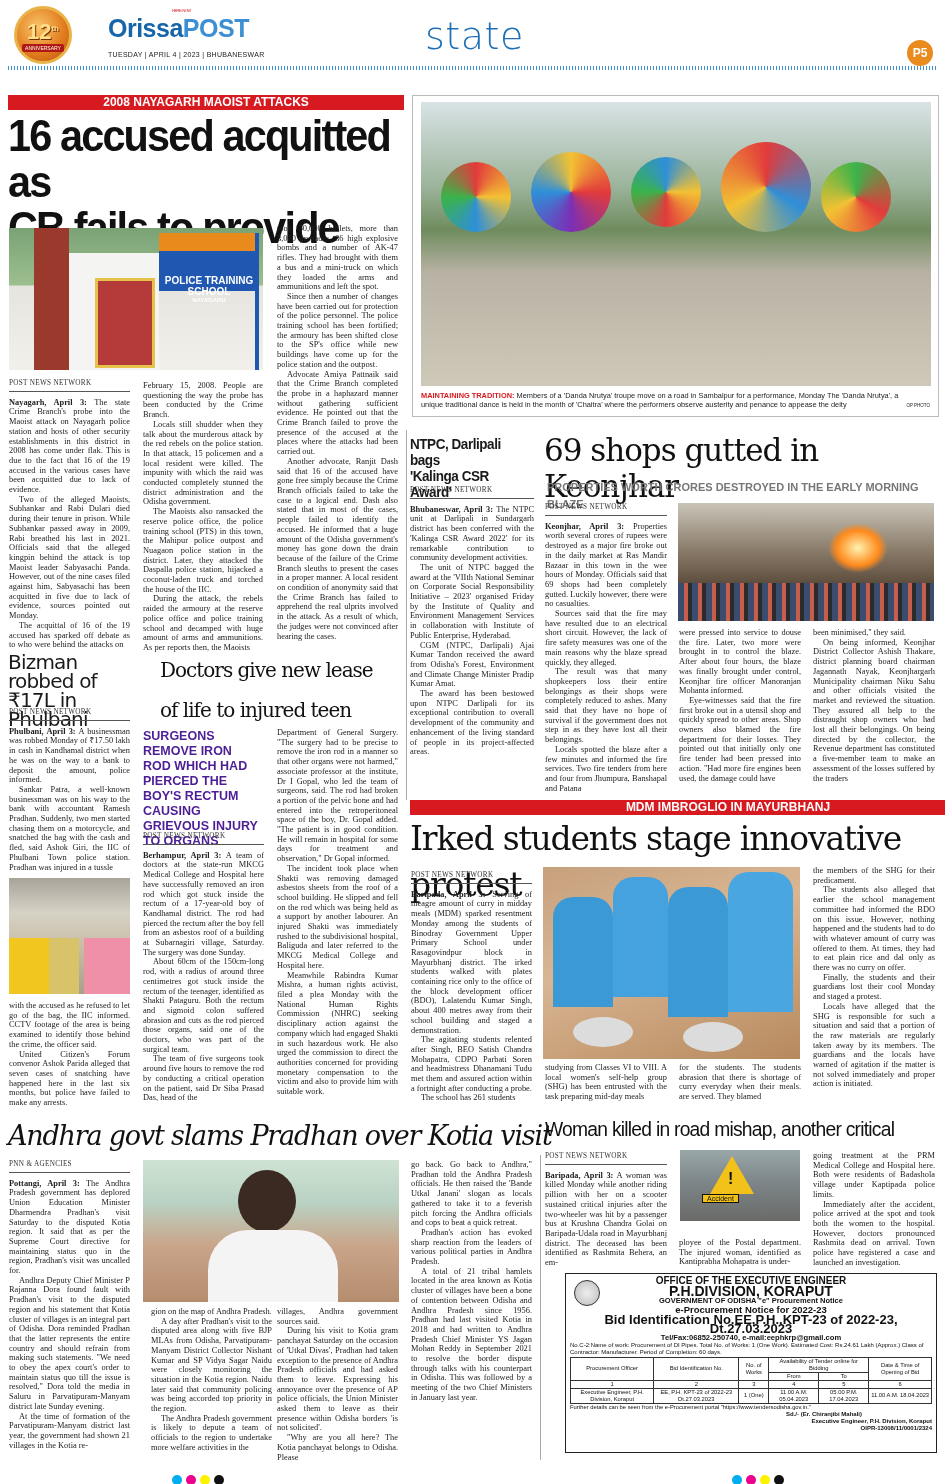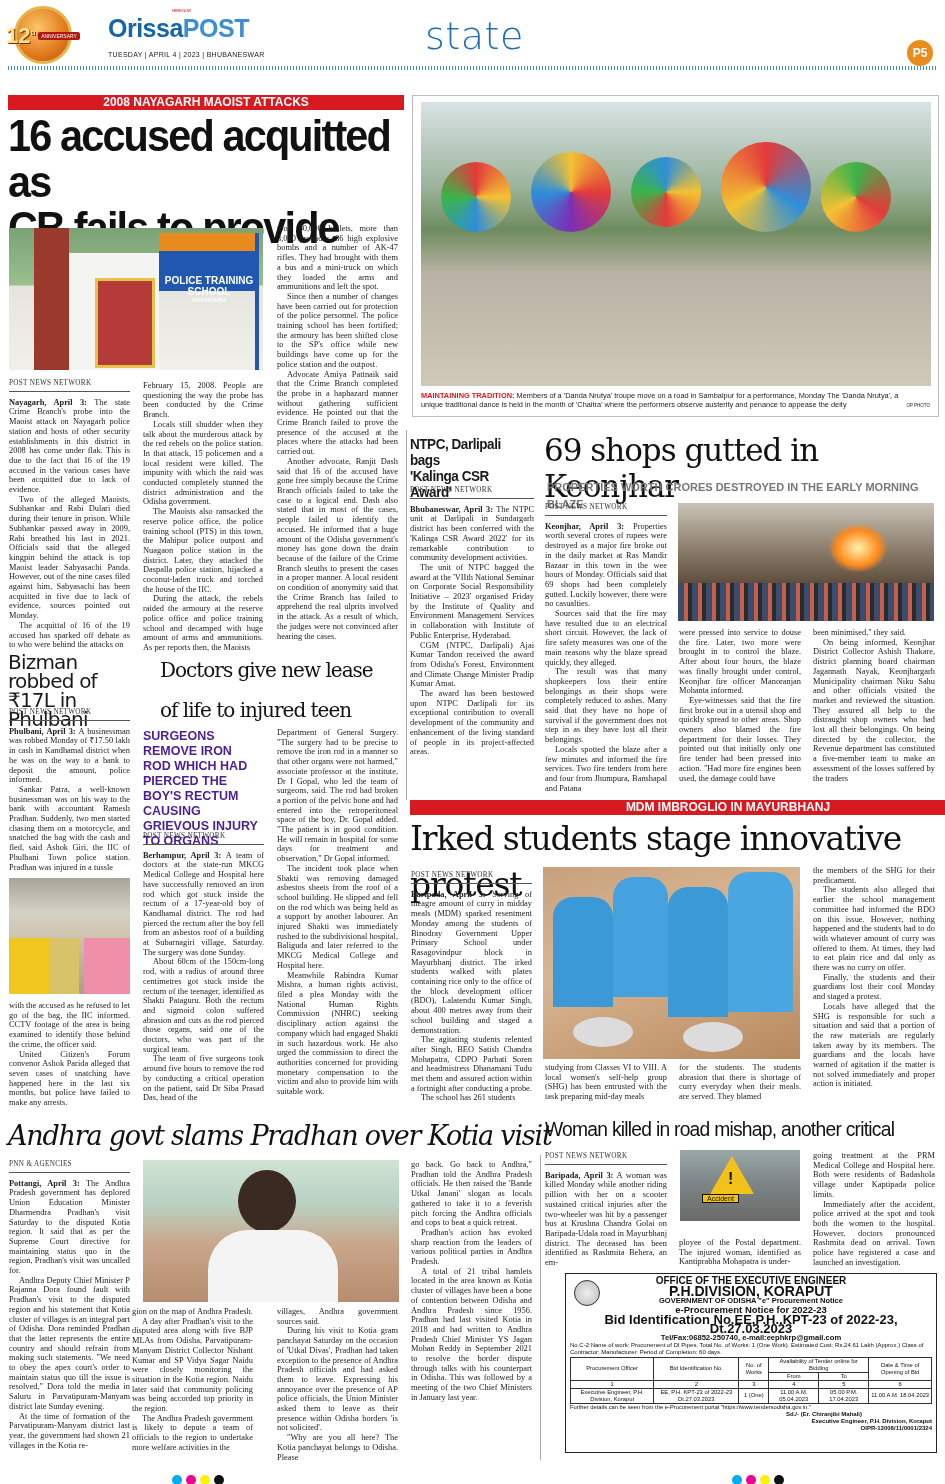--- a/index.html
+++ b/index.html
@@ -8,21 +8,21 @@
 .txt{font-family:"Liberation Serif",serif;font-size:8.4px;line-height:9.7px;text-align:justify;color:#222;hyphens:auto}
 .txt p{text-indent:10px}
 .txt p.first{text-indent:0}
 .txt b{font-weight:bold}
 .byline{font-family:"Liberation Serif",serif;font-size:7.2px;letter-spacing:.3px;color:#333;border-bottom:1px solid #555;padding-bottom:2px;margin-bottom:6px}
 .kicker{background:#d71920;color:#fff;font-family:"Liberation Sans",sans-serif;font-weight:bold;text-align:center;font-size:12px;line-height:15px}
 .sansbold{font-family:"Liberation Sans",sans-serif;font-weight:bold}
 .photo{overflow:hidden}
 
 .header-rule{left:8px;right:8px;top:66px;height:4px;background:repeating-linear-gradient(90deg,#3f8fd0 0 1.2px,#fff 1.2px 3px)}
-.badge{left:14px;top:6px;width:58px;height:58px;border-radius:50%;background:radial-gradient(circle at 40% 35%,#fbc56a,#e07a1c 60%,#b8500e);border:3px solid #e8b44a;display:flex;align-items:center;justify-content:center;flex-direction:row}
+.badge{left:14px;top:6px;width:58px;height:58px;border-radius:50%;background:radial-gradient(circle at 40% 35%,#fbc56a,#e07a1c 60%,#b8500e);border:3px solid #e8b44a;display:flex;align-items:center;justify-content:center;flex-direction:column}
 .badge .n{font-family:"Liberation Sans",sans-serif;font-weight:bold;font-size:22px;color:#ffe08a;text-shadow:1px 1px 0 #7a2d00;line-height:22px}
 .badge .ribbon{background:#b01818;color:#ffd;font-size:5px;font-family:"Liberation Sans",sans-serif;padding:1px 3px;border-radius:2px;margin-top:1px}
 .logo{left:108px;top:14px;font-family:"Liberation Sans",sans-serif;font-weight:bold;font-size:25px;color:#1565a8;letter-spacing:-.5px}
 .logo span{color:#3d8fd3}
 .dateline{left:108px;top:51px;font-family:"Liberation Sans",sans-serif;font-size:7px;color:#222;letter-spacing:.3px}
 .section{left:425px;top:15px;font-family:"DejaVu Sans",sans-serif;font-size:38px;color:#1e6fb5;font-weight:300;letter-spacing:.5px;line-height:42px}
 .pagebadge{right:12px;top:40px;width:26px;height:26px;border-radius:50%;background:#e98b1d;color:#fff;font-family:"Liberation Sans",sans-serif;font-weight:bold;font-size:12px;display:flex;align-items:center;justify-content:center}
 .h1big{font-family:"Liberation Sans",sans-serif;font-weight:bold;font-size:45px;line-height:46px;letter-spacing:-2px;transform:scaleX(.92);transform-origin:left;color:#111}
 .hserif{font-family:"DejaVu Serif",serif;color:#111;letter-spacing:-1px}
 .deck{font-family:"Liberation Sans",sans-serif;font-weight:bold;color:#4c1d95;font-size:15px;line-height:17px}
@@ -195,21 +195,21 @@
 <div class="abs txt" style="left:9px;top:1160px;width:121px">
   <div class="byline">PNN &amp; AGENCIES</div>
   <p class="first"><b>Pottangi, April 3:</b> <span>The Andhra Pradesh government has deplored Union Education Minister Dharmendra Pradhan's visit Saturday to the disputed Kotia region. It said that as per the Supreme Court directive for maintaining status quo in the region, Pradhan's visit was uncalled for.</span></p>
   <p>Andhra Deputy Chief Minister P Rajanna Dora found fault with Pradhan's visit to the disputed region and his statement that Kotia cluster of villages is an integral part of Odisha. Dora reminded Pradhan that the latter represents the entire country and should refrain from making such statements. "We need to obey the apex court's order to maintain status quo till the issue is resolved," Dora told the media in Saluru in Parvatipuram-Manyam district late Sunday evening.</p>
   <p>At the time of formation of the Parvatipuram-Manyam district last year, the government had shown 21 villages in the Kotia re-</p>
 </div>
 <div class="abs photo" style="left:143px;top:1160px;width:256px;height:142px;background:linear-gradient(180deg,#cfe3d2 0%,#b9d2c3 30%,#caa58a 60%,#b58c6e 100%)">
   <div class="abs" style="left:95px;top:10px;width:58px;height:62px;border-radius:50%;background:#3a2a22"></div>
   <div class="abs" style="left:65px;top:70px;width:130px;height:80px;border-radius:40px 40px 0 0;background:#f4f4f4"></div>
 </div>
-<div class="abs txt" style="left:132px;top:1307px;width:121px">
+<div class="abs txt" style="left:151px;top:1307px;width:121px">
   <p class="first">gion on the map of Andhra Pradesh.</p>
   <p>A day after Pradhan's visit to the disputed area along with five BJP MLAs from Odisha, Parvatipuram-Manyam District Collector Nishant Kumar and SP Vidya Sagar Naidu were closely monitoring the situation in the Kotia region. Naidu later said that community policing was being accorded top priority in the region.</p>
   <p>The Andhra Pradesh government is likely to depute a team of officials to the region to undertake more welfare activities in the</p>
 </div>
 <div class="abs txt" style="left:277px;top:1307px;width:121px">
   <p class="first">villages, Andhra government sources said.</p>
   <p>During his visit to Kotia gram panchayat Saturday on the occasion of 'Utkal Divas', Pradhan had taken exception to the presence of Andhra Pradesh officials and had asked them to leave. Expressing his annoyance over the presence of AP police officials, the Union Minister asked them to leave as their presence within Odisha borders 'is not solicited'.</p>
   <p>"Why are you all here? The Kotia panchayat belongs to Odisha. Please</p>
 </div>
 <div class="abs txt" style="left:411px;top:1160px;width:121px">

